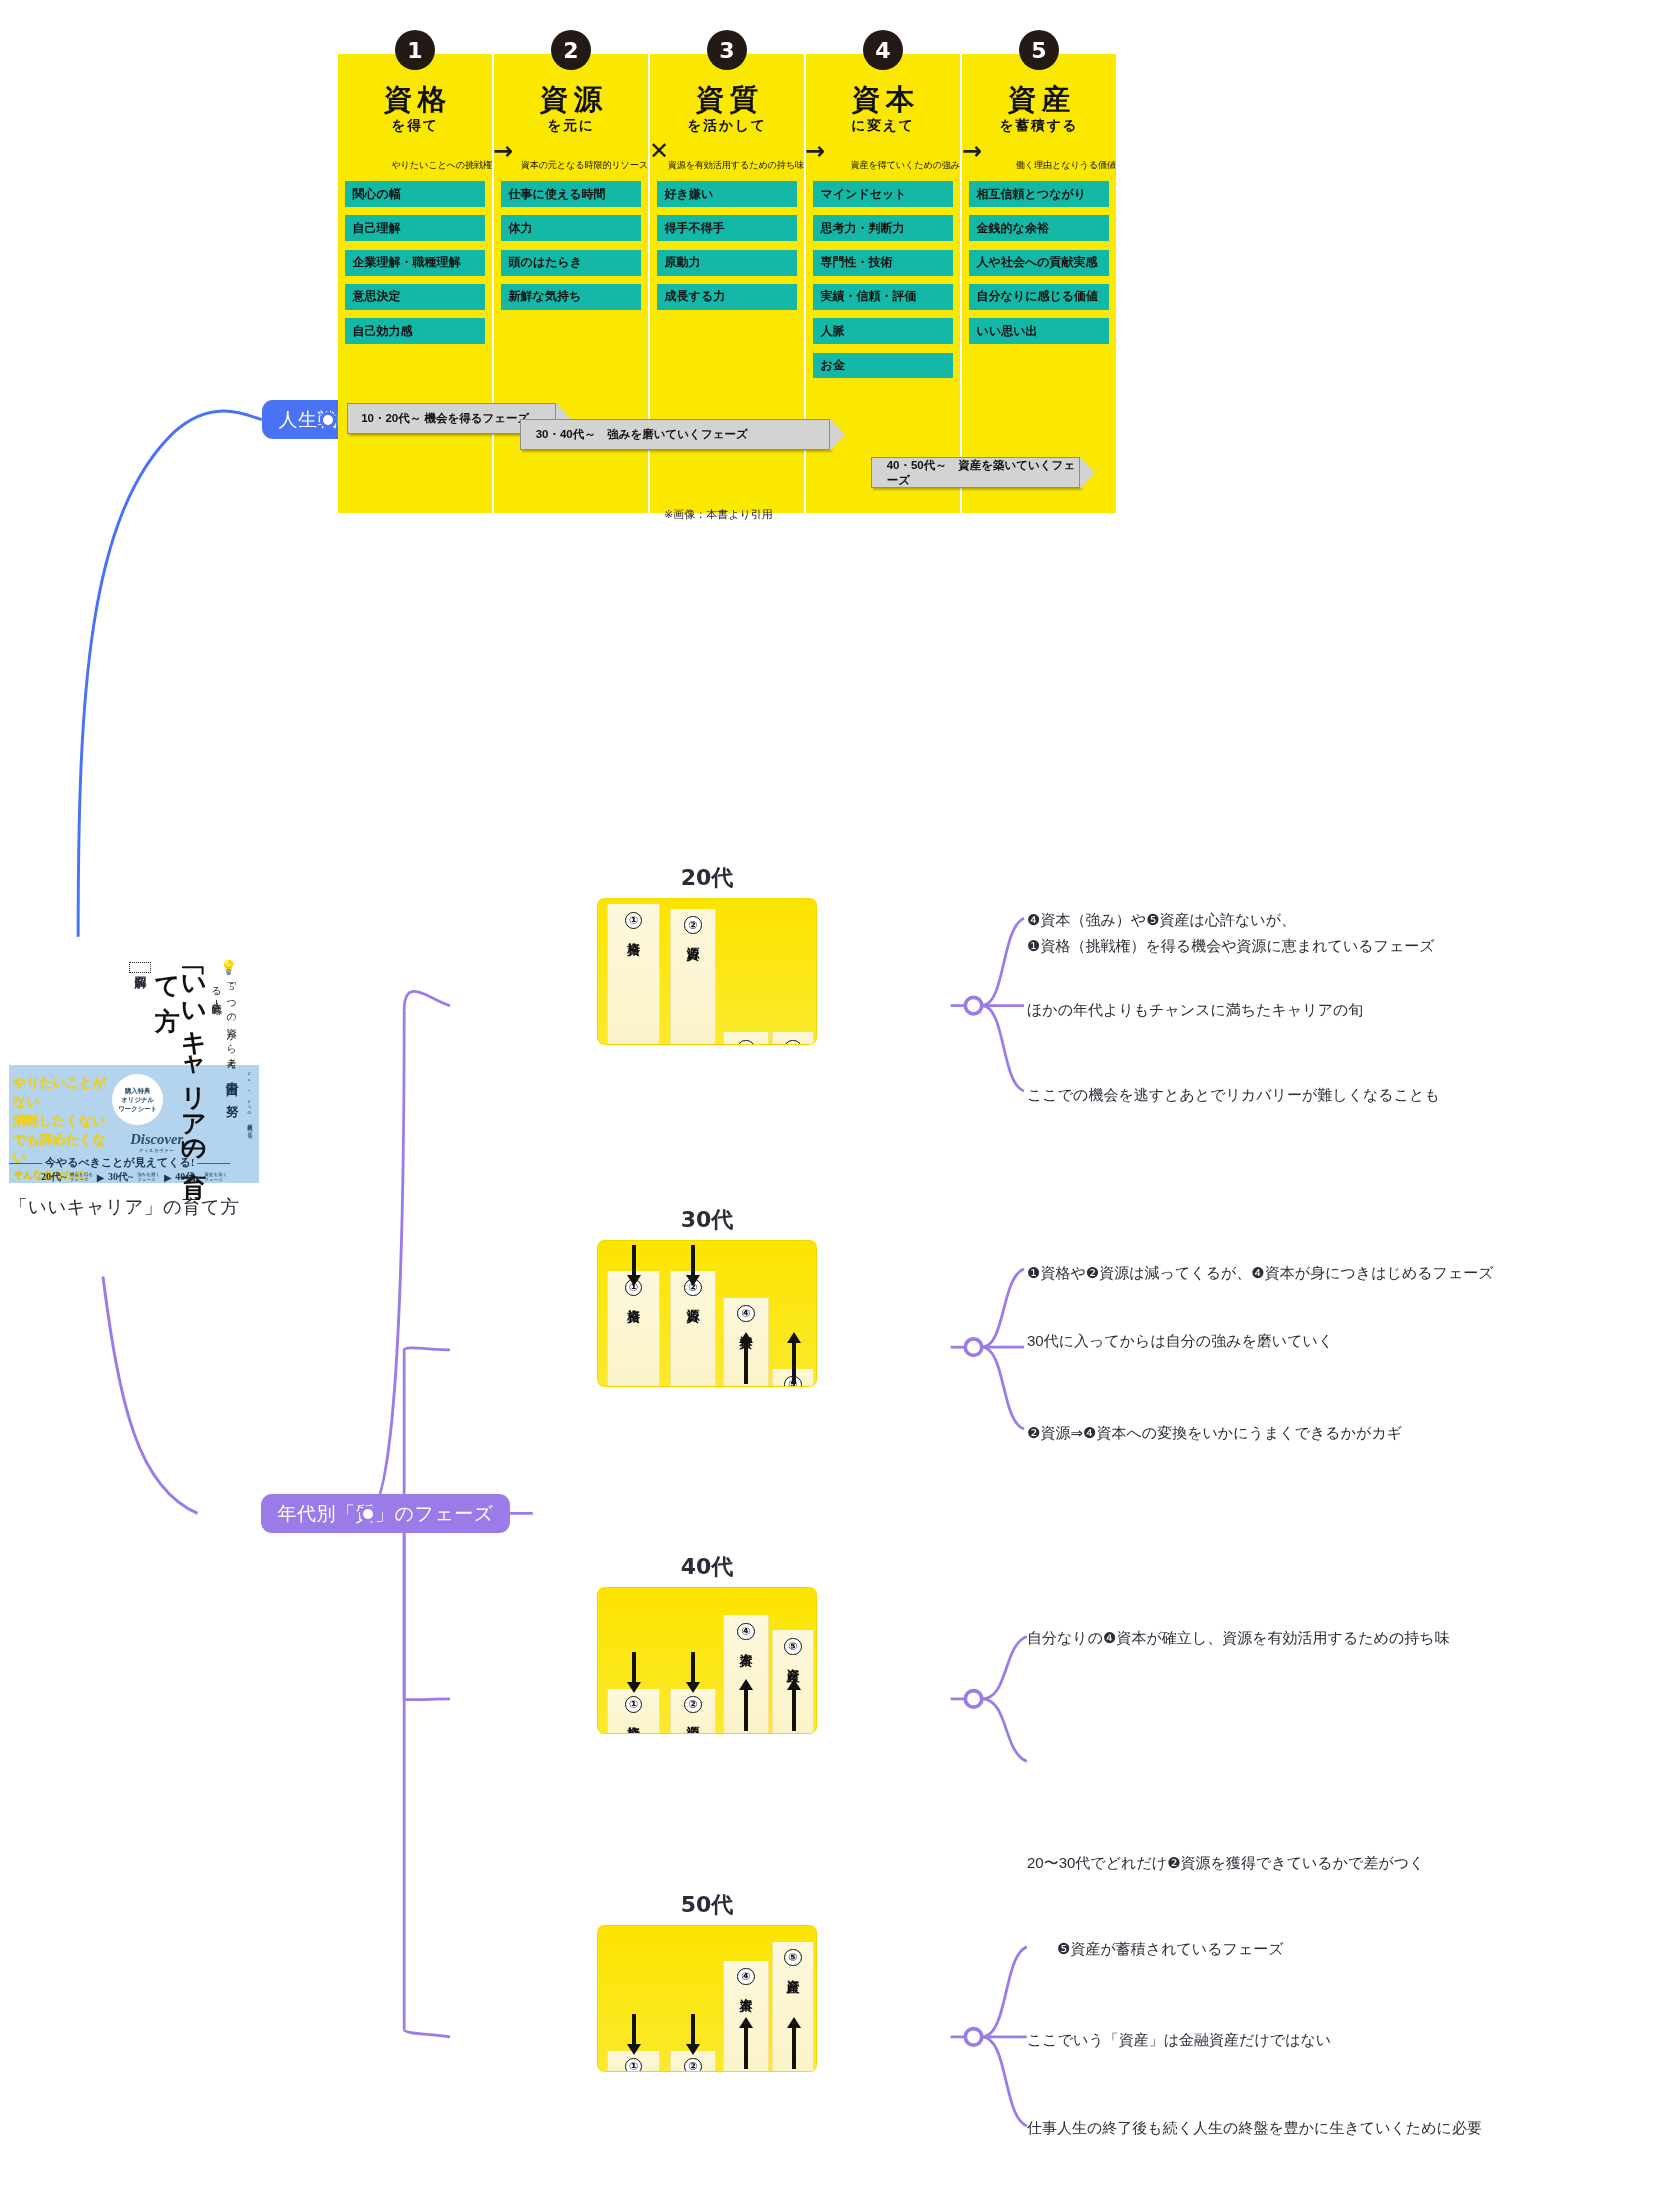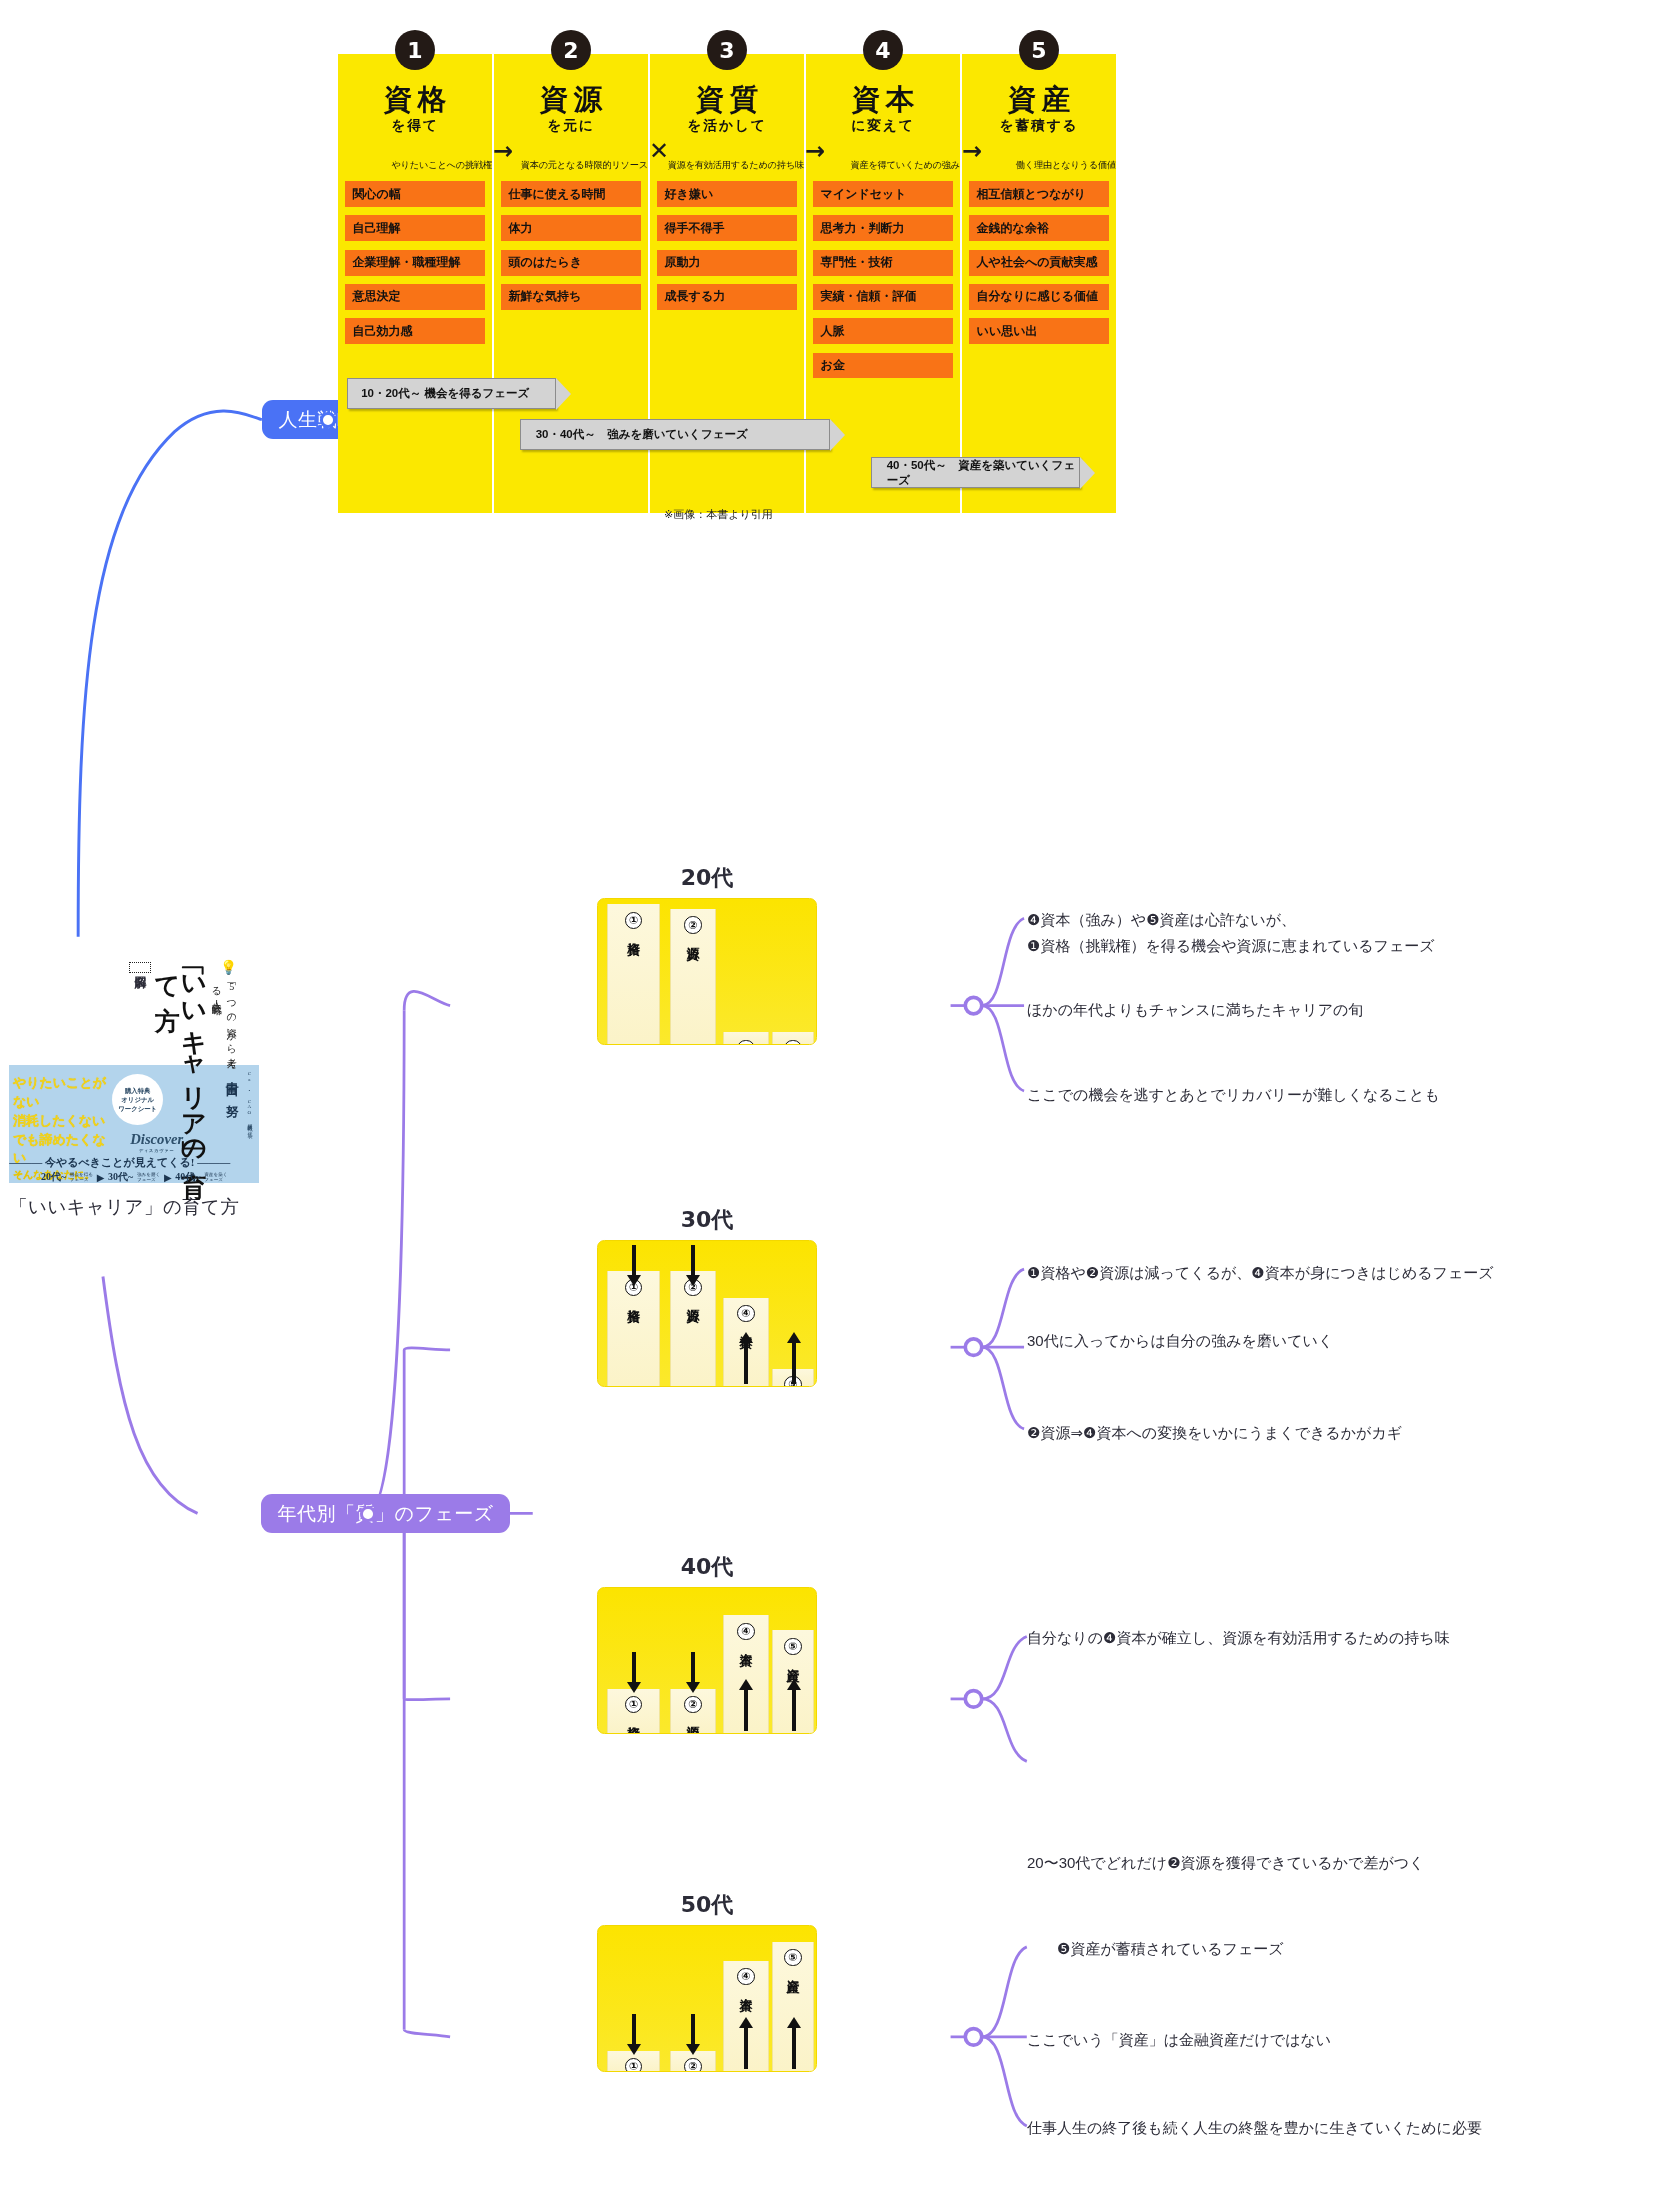--- a/index.html
+++ b/index.html
@@ -128,21 +128,21 @@
   .flow-sub2 {
     text-align:center; font-size:13.8px; font-weight:700; color:#111;
     letter-spacing:1.8px; margin-top:1.8px;
     font-family:"Liberation Serif","DejaVu Serif",serif;
   }
   .flow-desc {
     text-align:right; font-size:9.2px; font-weight:400; color:#111;
     margin-top:24px; margin-bottom:9.2px; letter-spacing:-0.2px;
   }
   .flow-item {
-    background:#f97316; margin:0 7.3px 8.3px 7.3px;
+    background:#14b8a6; margin:0 7.3px 8.3px 7.3px;
     font-size:12px; font-weight:700; color:#111;
     padding:6.4px 7.3px; line-height:1.1;
   }
   .flow-op {
     position:absolute; font-size:24px; font-weight:900; color:#1c1c1c; top:96px;
     font-family:"DejaVu Sans", sans-serif;
   }
   .phase-banner {
     position:absolute; height:31px;
     background:#d3d3d3; border:0.9px solid #8c8c8c;
@@ -370,21 +370,21 @@
         <div class="flow-item">自分なりに感じる価値</div>
         <div class="flow-item">いい思い出</div>
       </div>
     </div>
   <div id="flow-ops">
       <div class="flow-op" style="left: 155px;">→</div>
       <div class="flow-op" style="left: 311px;">✕</div>
       <div class="flow-op" style="left: 467px;">→</div>
       <div class="flow-op" style="left: 624px;">→</div>
     </div>
-  <div class="phase-banner" style="left:9.2px; top:337px; width:209px;padding-left:13px;">10・20代～ 機会を得るフェーズ</div>
+  <div class="phase-banner" style="left:9.2px; top:362px; width:209px;padding-left:13px;">10・20代～ 機会を得るフェーズ</div>
   <div class="phase-banner" style="left:182px; top:378px; width:310px;">30・40代～　強みを磨いていくフェーズ</div>
   <div class="phase-banner" style="left:533px; top:416px; width:209px;">40・50代～　資産を築いていくフェーズ</div>
   <div class="flow-credit">※画像：本書より引用</div>
 </div>
 
 <div id="age-blocks">
     <div class="age-block" style="left: 597px; top: 863px;">
       <div class="age-label">20代</div>
       <div class="age-chart">
         <div class="age-bar" style="left:9.2px; width:53px; height:140px;"></div>

